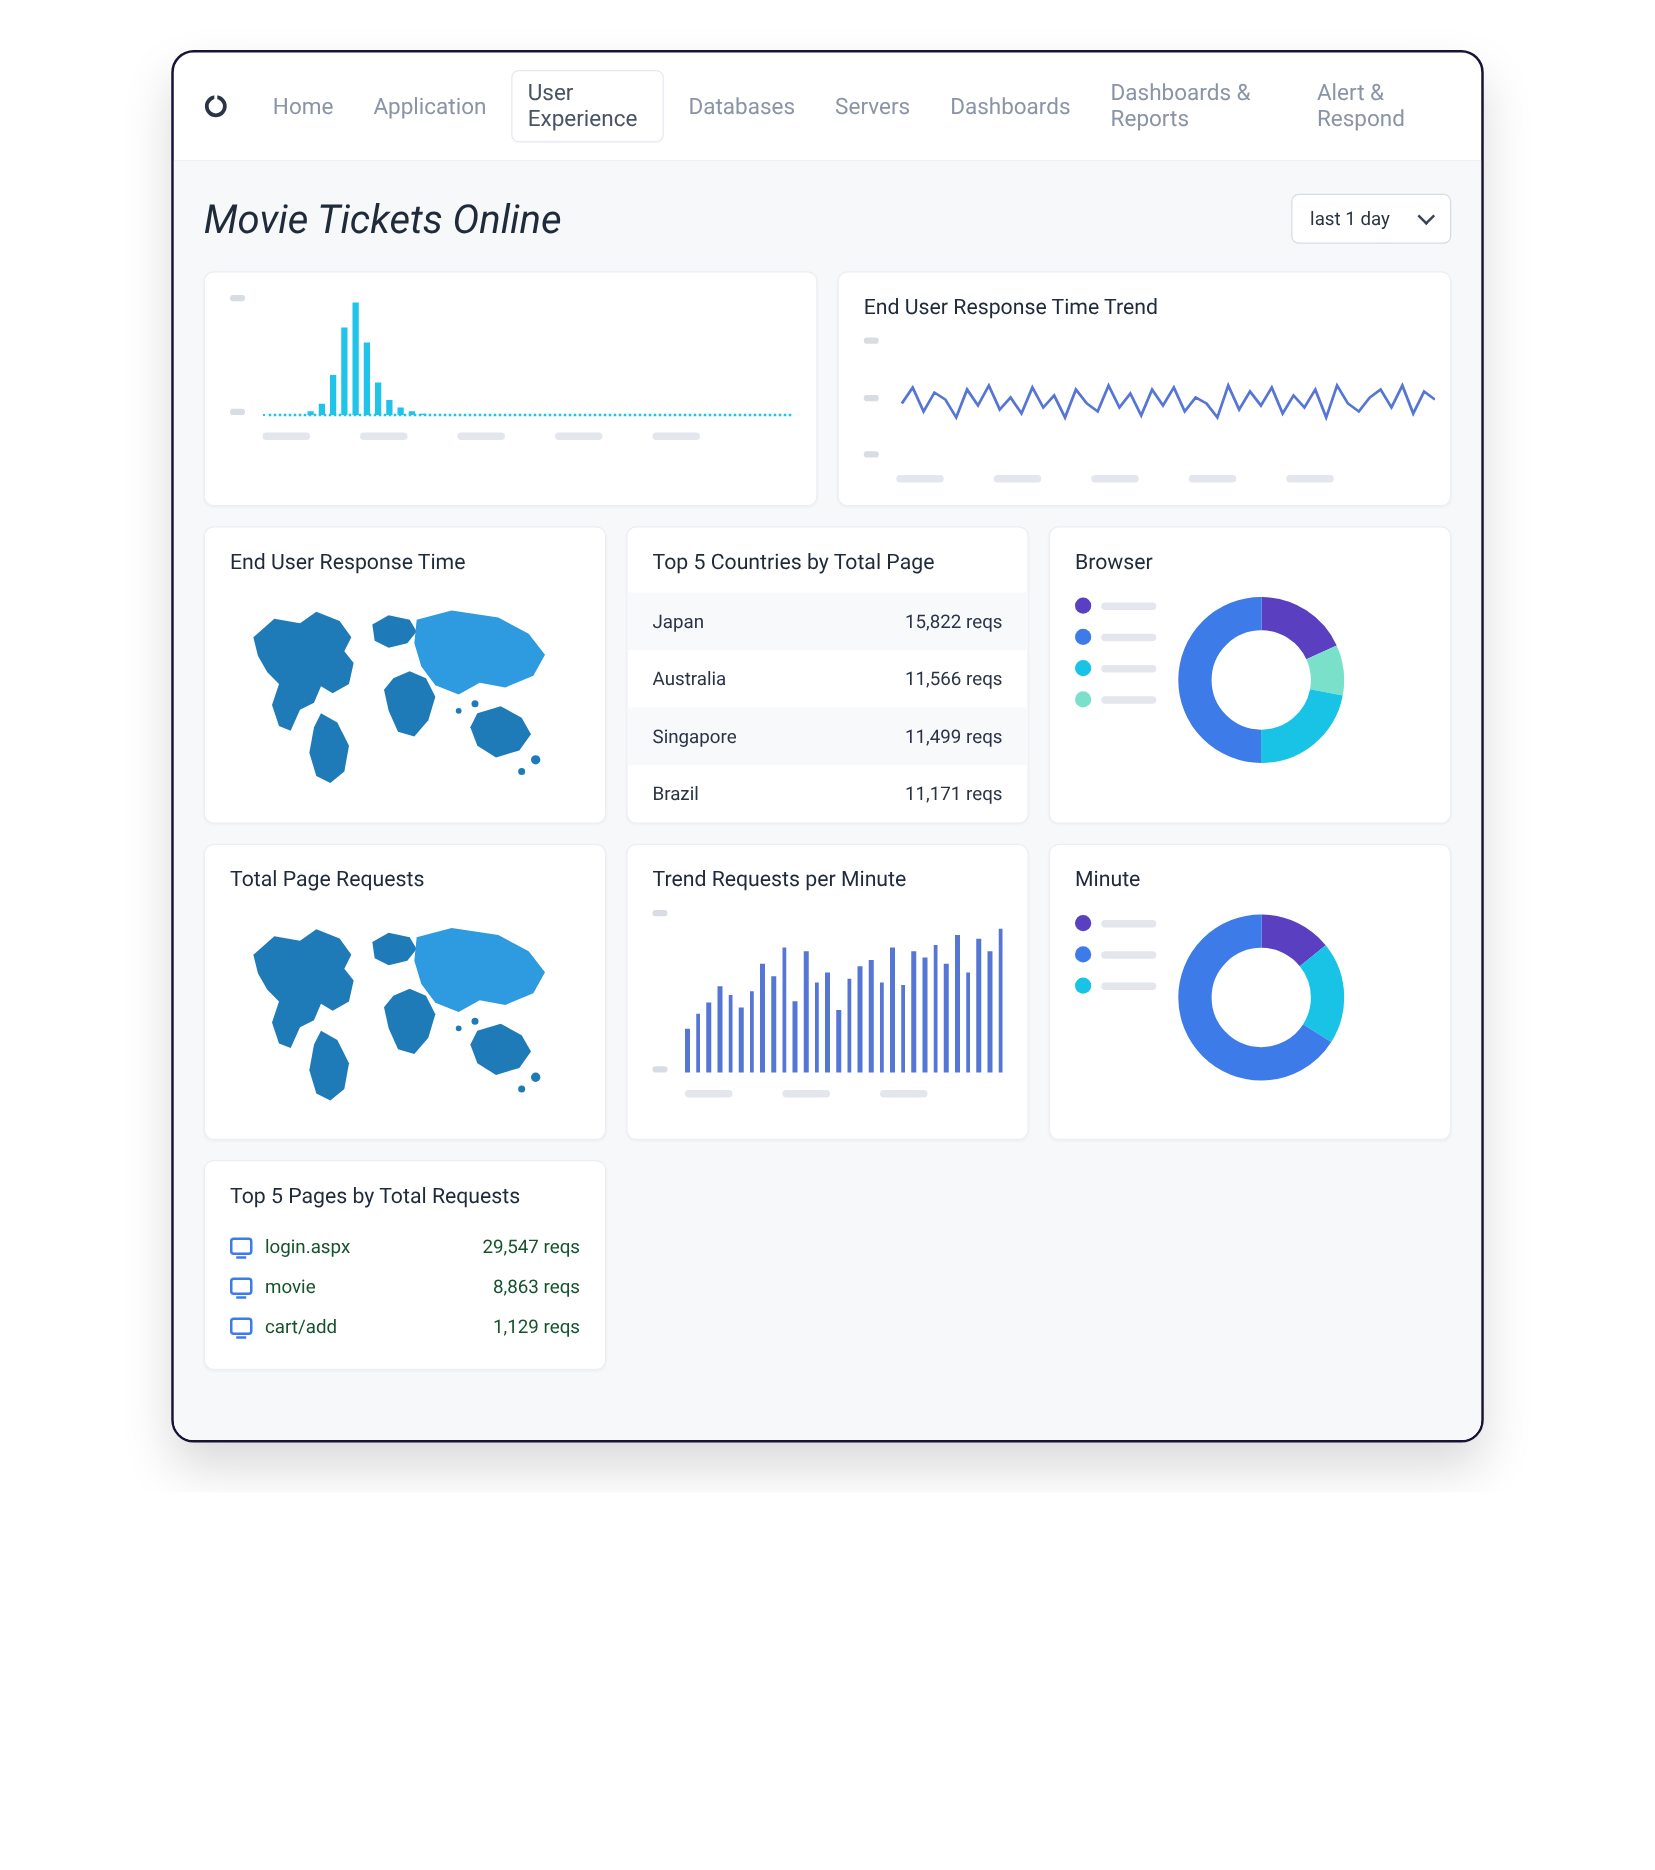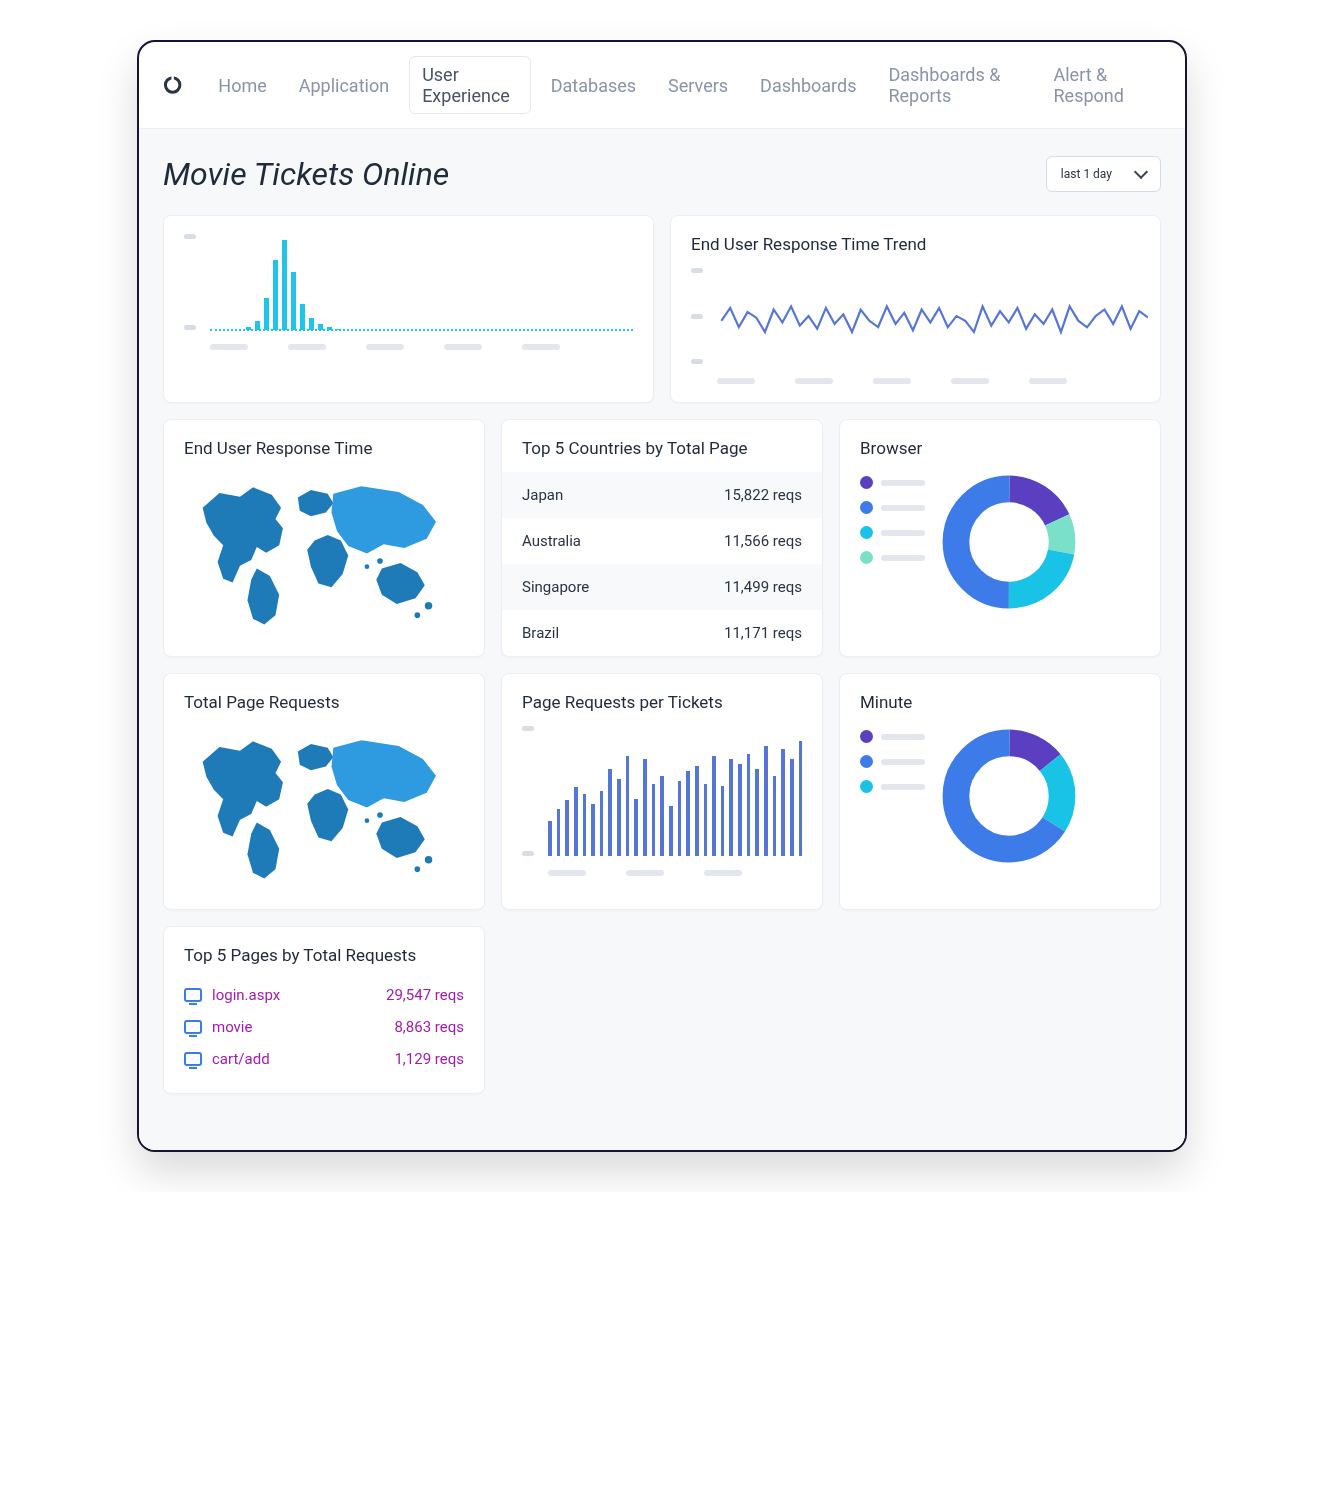--- a/index.html
+++ b/index.html
@@ -55,21 +55,21 @@
   font-size: 32px;
   font-weight: 400;
   color: #1f2a3a;
   font-style: italic;
 }
 .time-select {
   background: #fff;
   border: 1px solid #d7dbe3;
   border-radius: 6px;
   padding: 10px 14px;
-  font-size: 12px;
+  font-size: 15px;
   color: #2a3445;
   display: flex;
   align-items: center;
   gap: 24px;
   cursor: pointer;
 }
 .card {
   background: #fff;
   border: 1px solid #eceef3;
   border-radius: 8px;
@@ -151,21 +151,21 @@
   margin-left: 26px;
 }
 .bar-rpm { flex: 1; background: #5676d6; }
 
 .pages-row {
   display: flex;
   align-items: center;
   gap: 10px;
   padding: 7px 0;
   font-size: 15px;
-  color: #a21caf;
+  color: #14532d;
 }
 .pages-row .val { margin-left: auto; }
 .monitor-icon {
   width: 18px; height: 14px;
   border: 2px solid #3d7be8;
   border-radius: 3px;
   position: relative;
   flex-shrink: 0;
 }
 .monitor-icon::after {
@@ -382,21 +382,21 @@
       <circle cx="262" cy="140" r="4"></circle>
       <circle cx="250" cy="150" r="3"></circle>
       <circle cx="210" cy="92" r="3"></circle>
       <circle cx="196" cy="98" r="2.5"></circle>
     </g>
   </svg>
           </div>
       </div>
 
       <div class="card">
-        <div class="card-title">Page Requests per Tickets</div>
+        <div class="card-title">Trend Requests per Minute</div>
         <div class="chart-area" style="height:130px;">
           <div class="y-ticks">
               <div class="tick"></div>
               <div class="tick"></div>
             </div>
           <div class="bars-rpm" id="rpm-bars">
               <div class="bar-rpm" style="height: 35px; background: rgb(86, 118, 214);"></div>
               <div class="bar-rpm" style="height: 47.5px; background: rgb(86, 118, 214);"></div>
               <div class="bar-rpm" style="height: 56.25px; background: rgb(86, 118, 214);"></div>
               <div class="bar-rpm" style="height: 68.75px; background: rgb(86, 118, 214);"></div>

